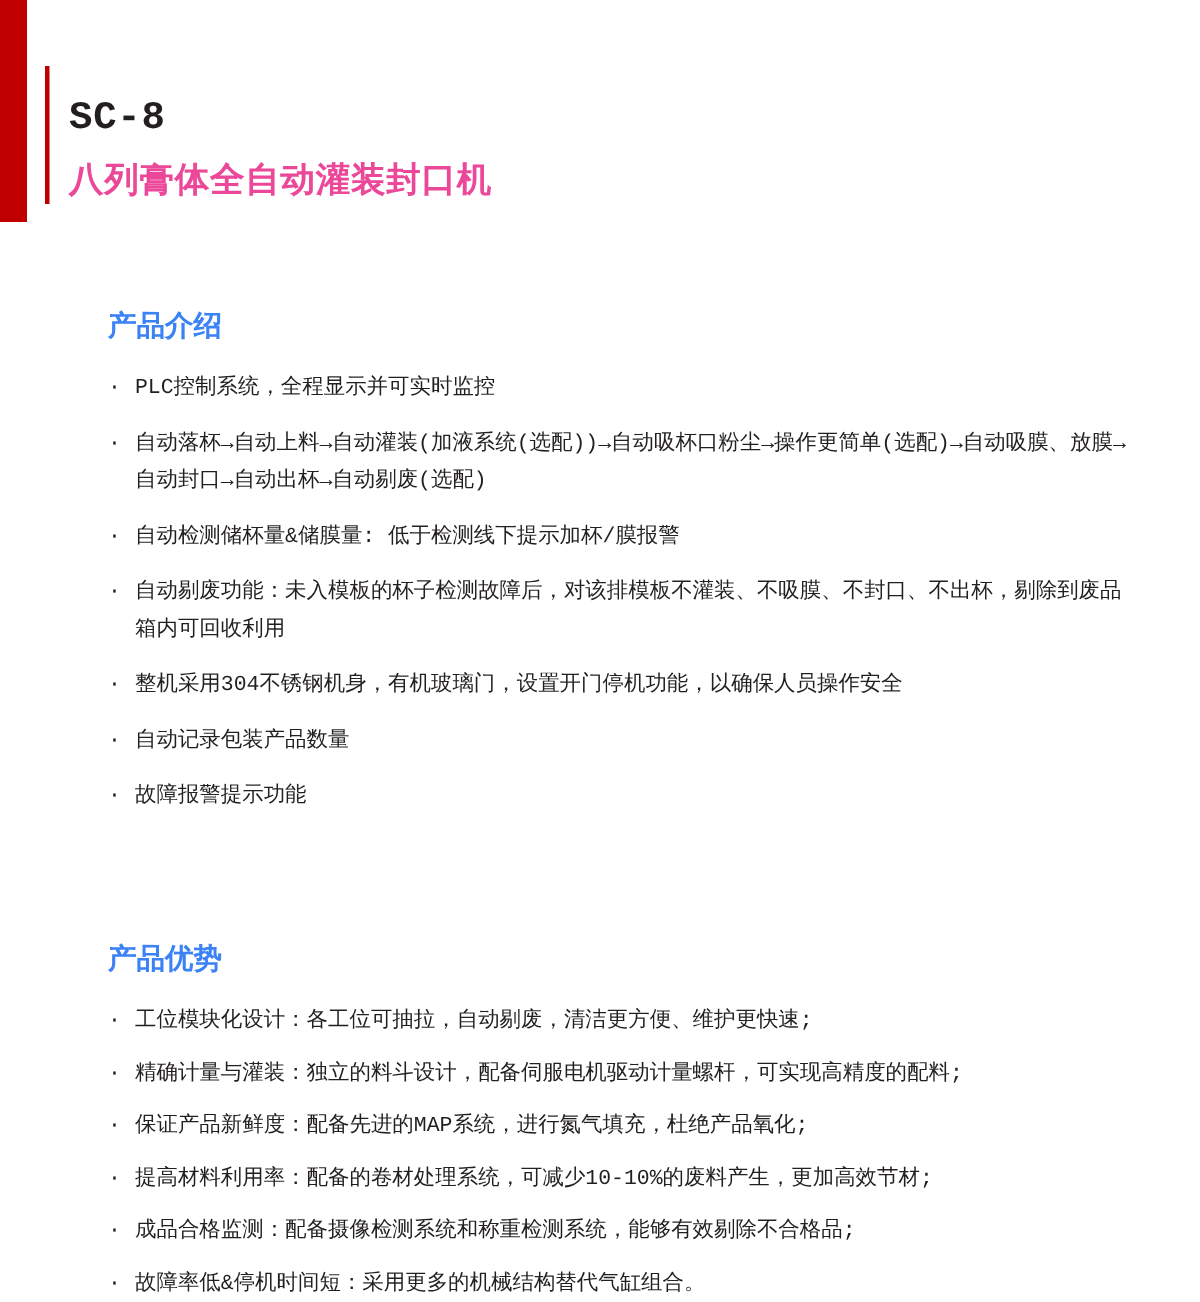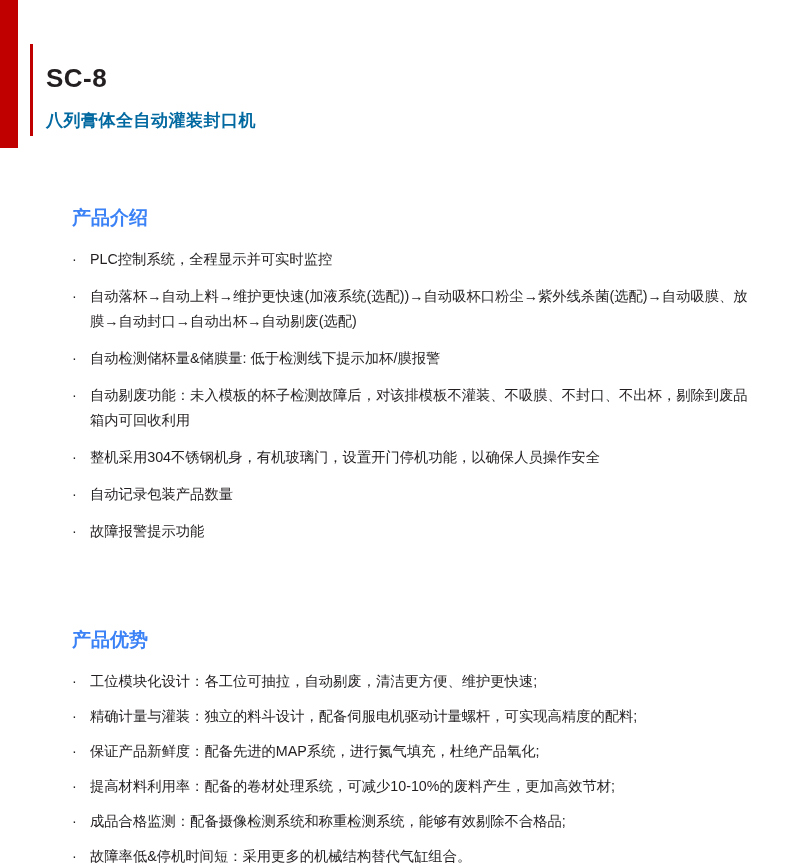--- a/index.html
+++ b/index.html
@@ -12,20 +12,21 @@
     background: #ffffff;
     font-family: "Liberation Sans", sans-serif;
     color: #231f20;
     position: relative;
     overflow: hidden;
   }
   .page {
     position: relative;
     width: 800px;
     height: 676px;
+    font-family: Liberation Mono, monospace;
   }
 
   
   .header {
     position: absolute;
     left: 0;
     top: 0;
     width: 800px;
     height: 148px;
   }
@@ -52,23 +53,23 @@
     font-size: 26px;
     font-weight: bold;
     letter-spacing: 0.5px;
     color: #231f20;
     line-height: 32px;
   }
   .header-title {
     position: absolute;
     left: 46px;
     top: 108px;
-    font-size: 17px;
+    font-size: 23px;
     font-weight: bold;
-    color: #0369a1;
+    color: #ec4899;
     line-height: 26px;
     letter-spacing: 0.5px;
   }
 
   
   .section {
     position: absolute;
     left: 0;
     width: 800px;
   }
@@ -132,21 +133,21 @@
 
   <div class="section" id="section-intro">
     <h2 class="section-title">产品介绍</h2>
     <ul class="bullet-list">
       <li class="bullet-item">
         <span class="bullet-dot">·</span>
         <span class="bullet-text">PLC控制系统，全程显示并可实时监控</span>
       </li>
       <li class="bullet-item">
         <span class="bullet-dot">·</span>
-        <span class="bullet-text">自动落杯→自动上料→维护更快速(加液系统(选配))→自动吸杯口粉尘→紫外线杀菌(选配)→自动吸膜、放膜→自动封口→自动出杯→自动剔废(选配)</span>
+        <span class="bullet-text">自动落杯→自动上料→自动灌装(加液系统(选配))→自动吸杯口粉尘→操作更简单(选配)→自动吸膜、放膜→自动封口→自动出杯→自动剔废(选配)</span>
       </li>
       <li class="bullet-item">
         <span class="bullet-dot">·</span>
         <span class="bullet-text">自动检测储杯量&amp;储膜量: 低于检测线下提示加杯/膜报警</span>
       </li>
       <li class="bullet-item">
         <span class="bullet-dot">·</span>
         <span class="bullet-text">自动剔废功能：未入模板的杯子检测故障后，对该排模板不灌装、不吸膜、不封口、不出杯，剔除到废品箱内可回收利用</span>
       </li>
       <li class="bullet-item">

